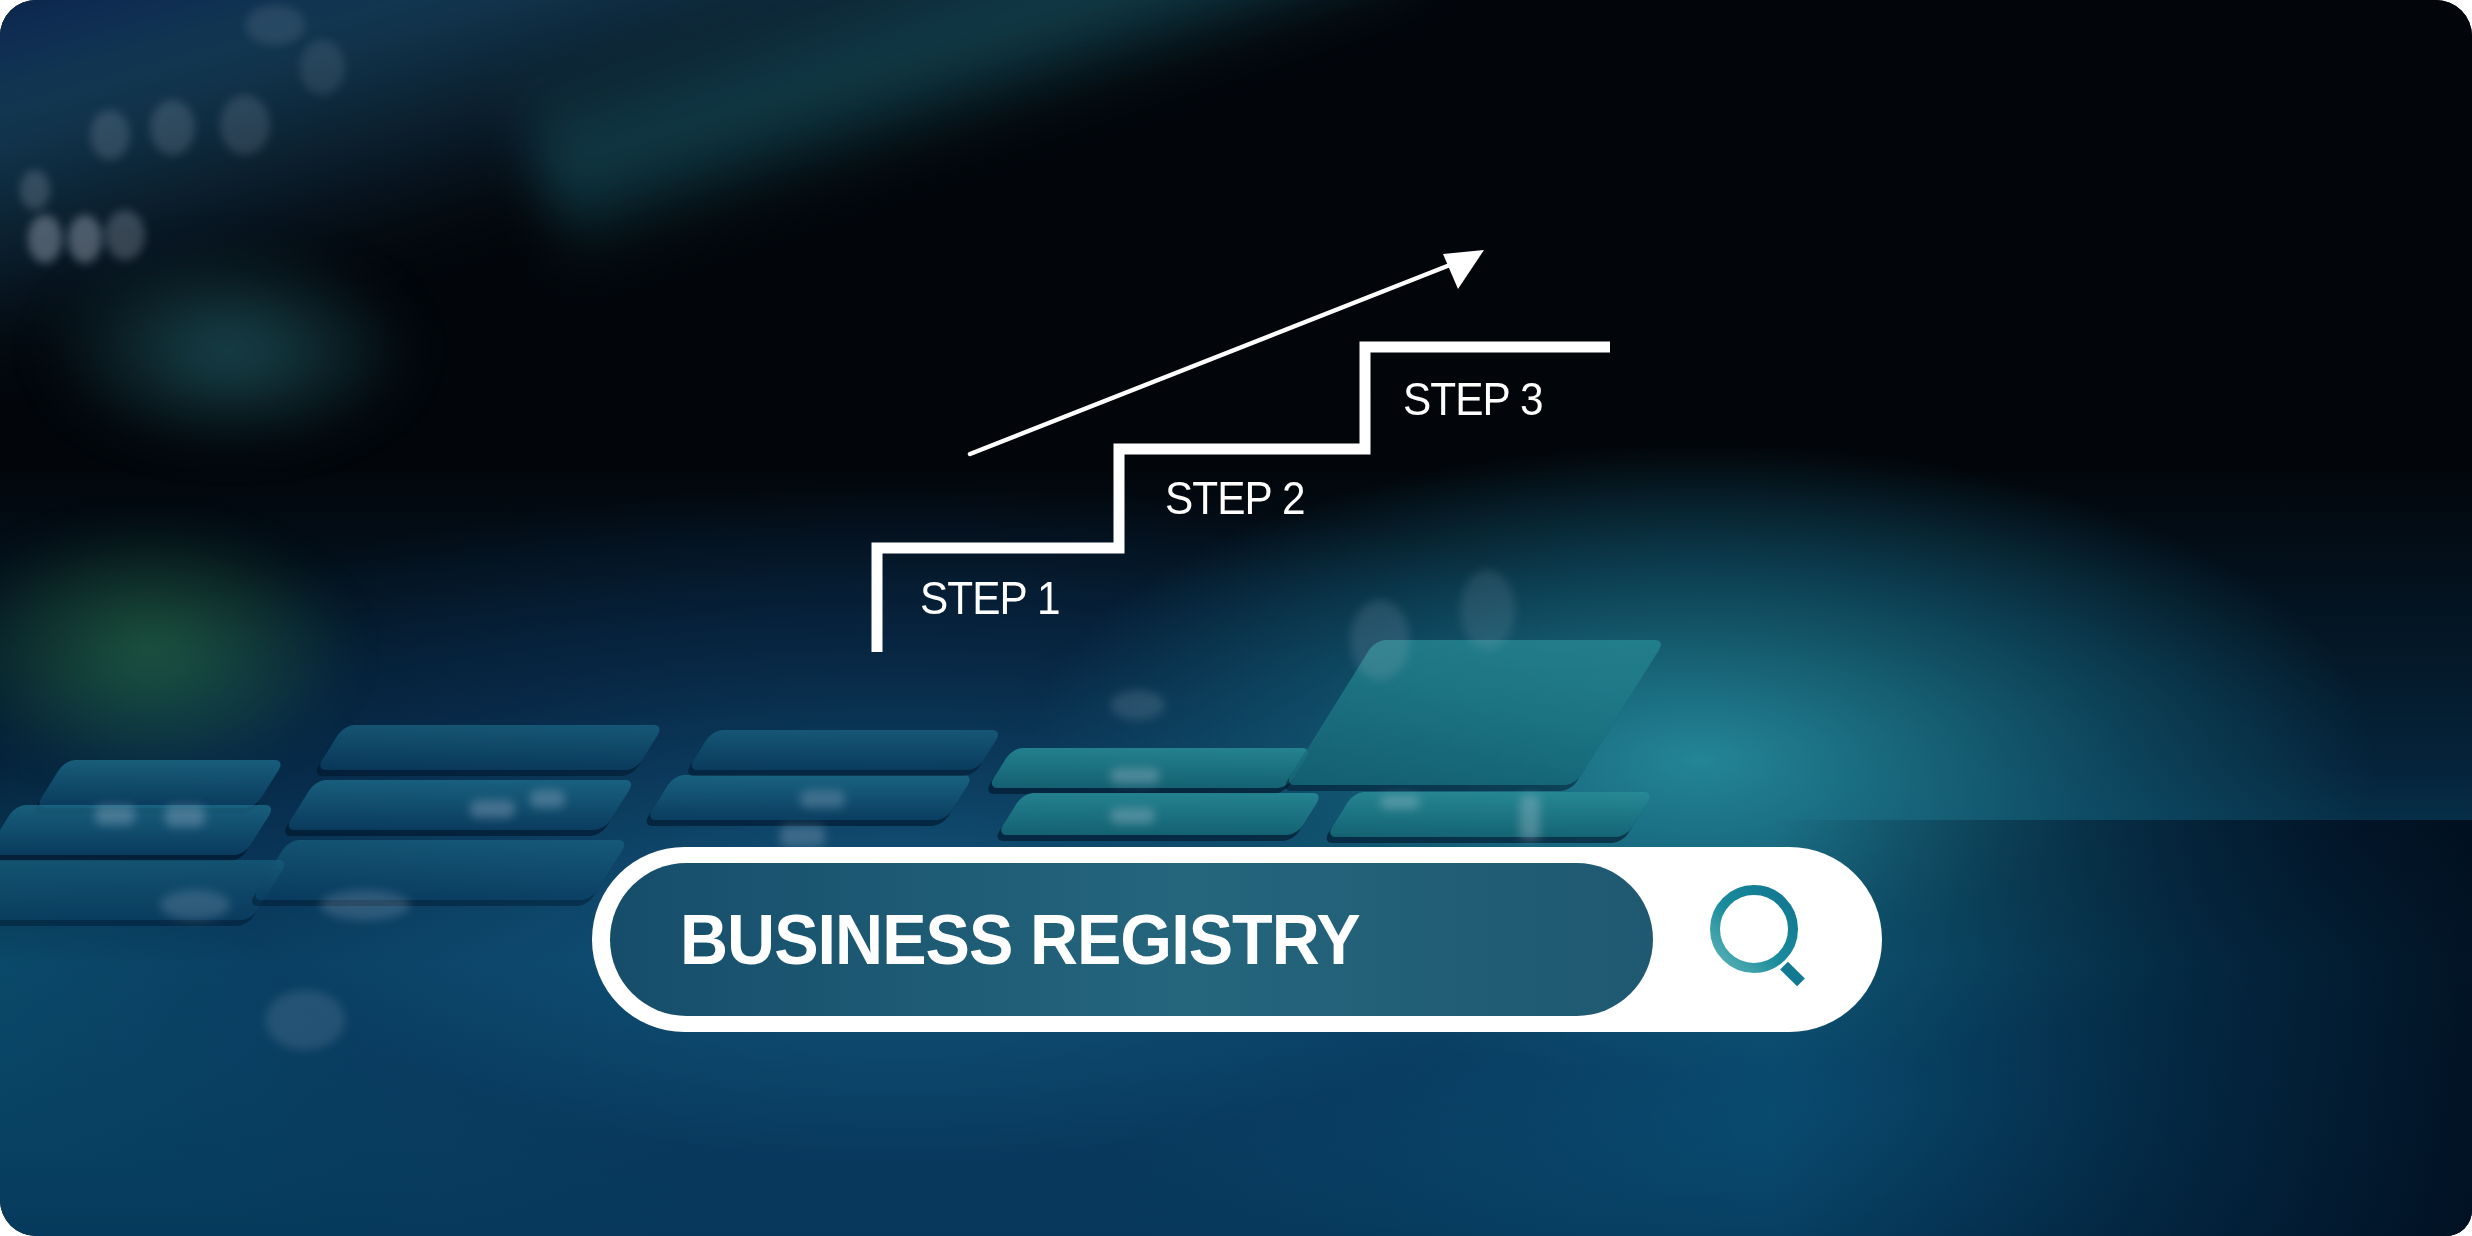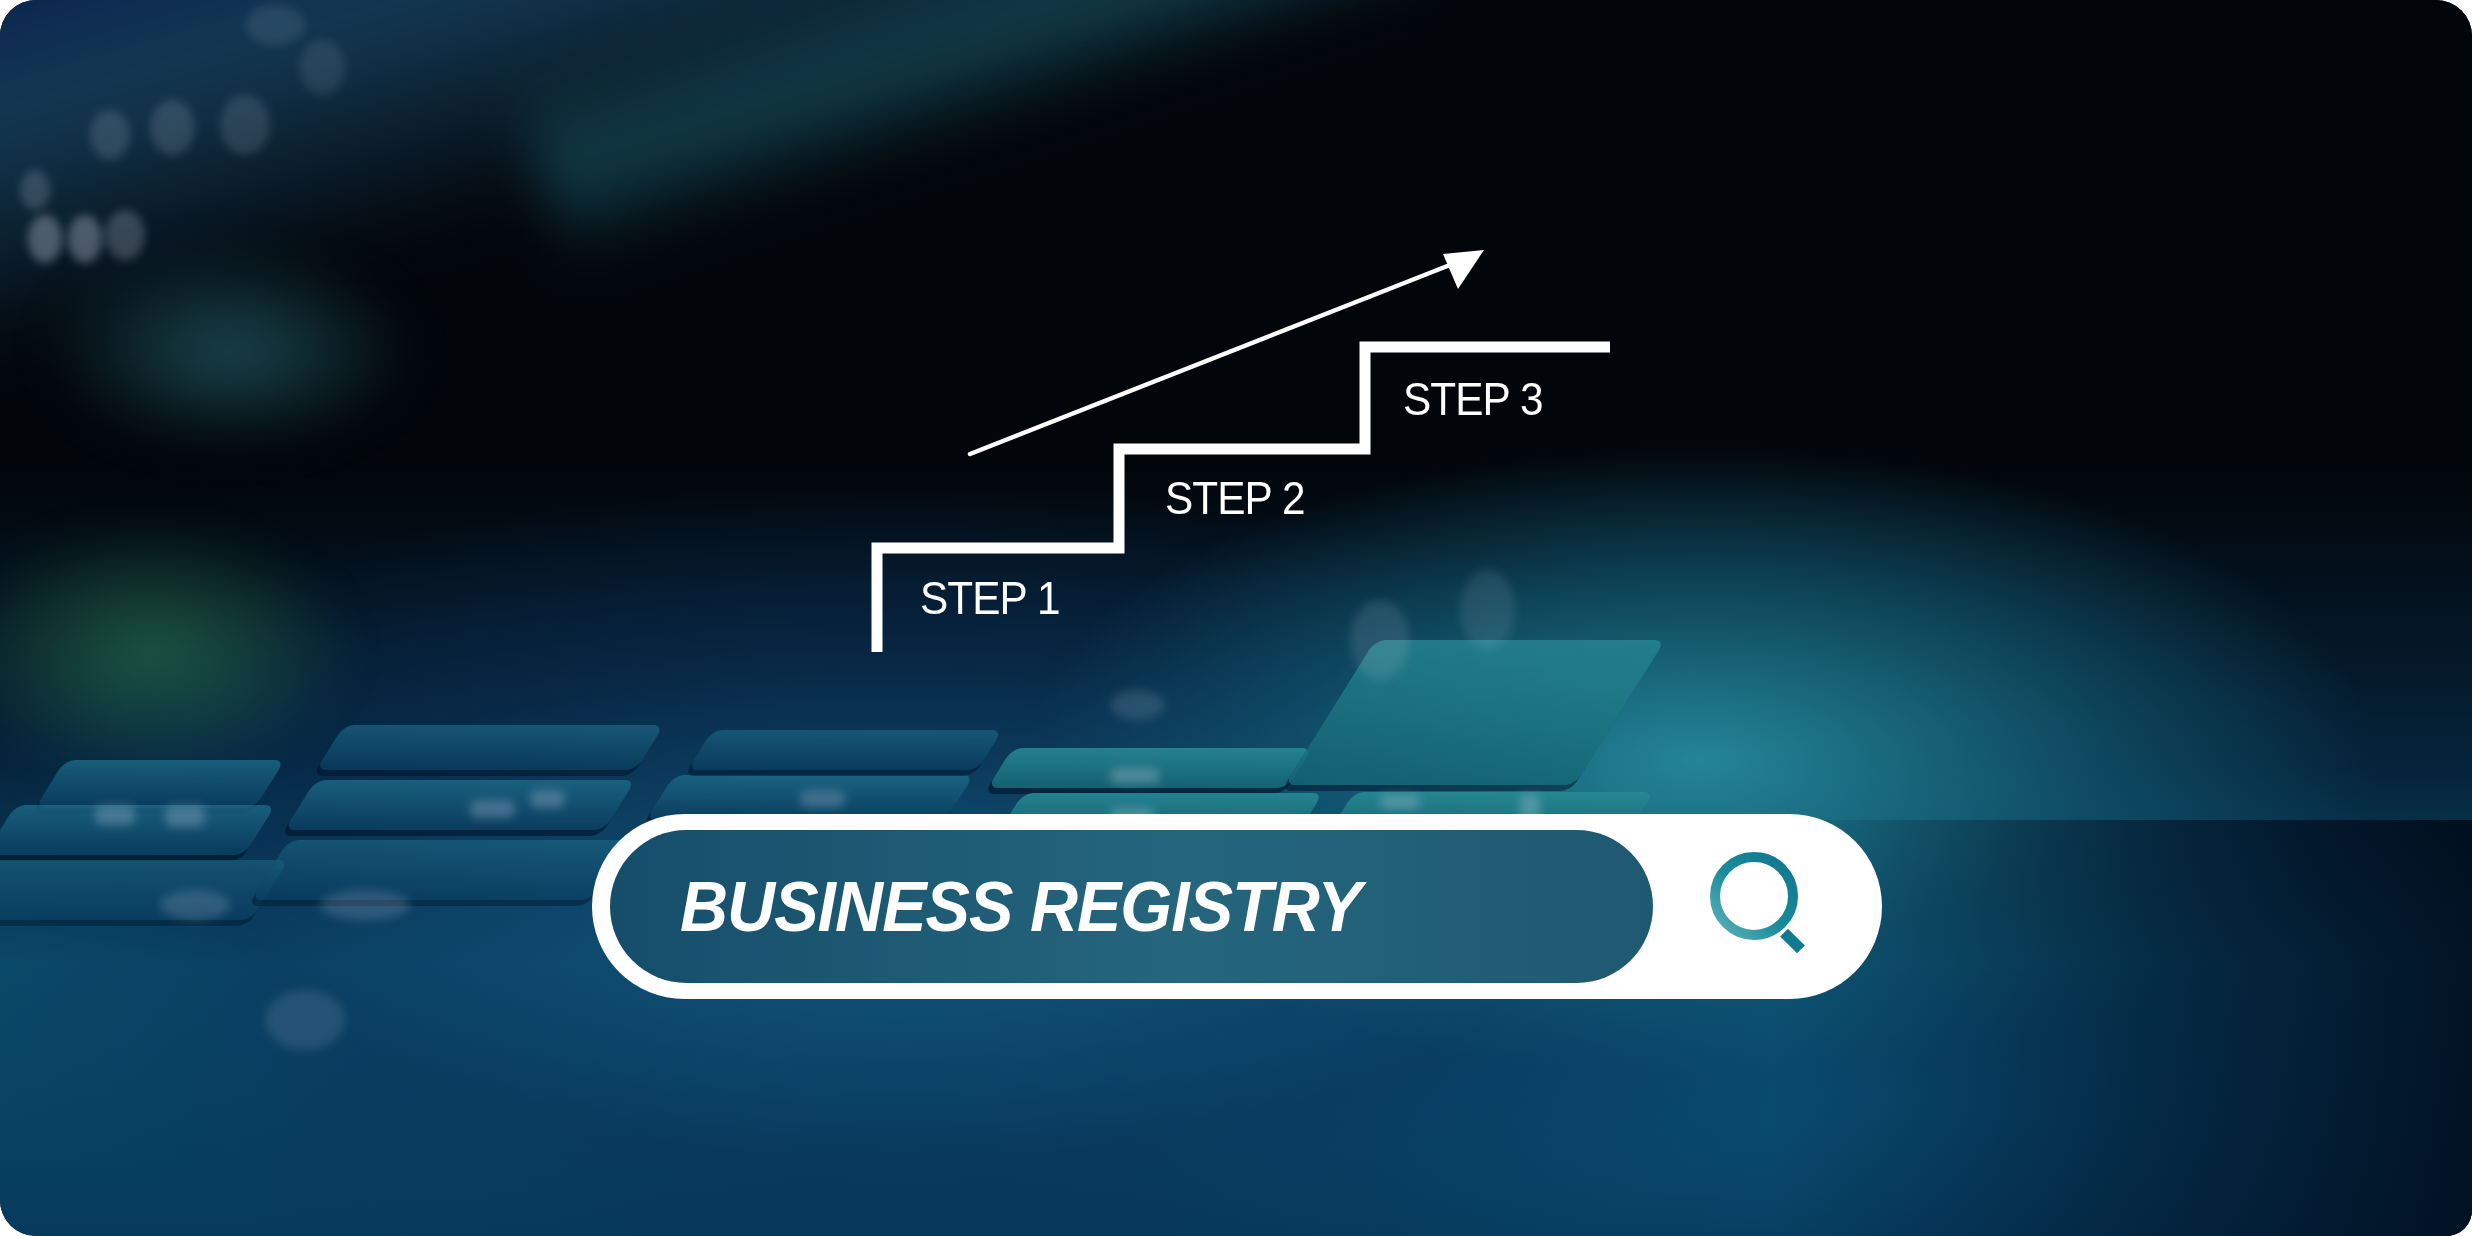--- a/index.html
+++ b/index.html
@@ -101,26 +101,25 @@
       font-size: 46px;
       letter-spacing: -1px;
       transform: scaleX(0.92);
       transform-origin: left center;
       line-height: 1;
     }
 
     
     .search-outer {
       position: absolute;
-      left: 592px; top: 814px;
+      left: 592px; top: 847px;
       width: 1290px; height: 185px;
       border-radius: 93px;
       background: #ffffff;
       box-sizing: border-box;
-      font-style: italic;
     }
     .search-input {
       position: absolute;
       left: 18px; top: 16px;
       width: 1043px; height: 153px;
       border-radius: 77px;
       background: linear-gradient(90deg, rgba(12,70,100,0.96), rgba(20,90,115,0.93) 55%, rgba(18,80,105,0.95));
       box-sizing: border-box;
       display: flex;
       align-items: center;

